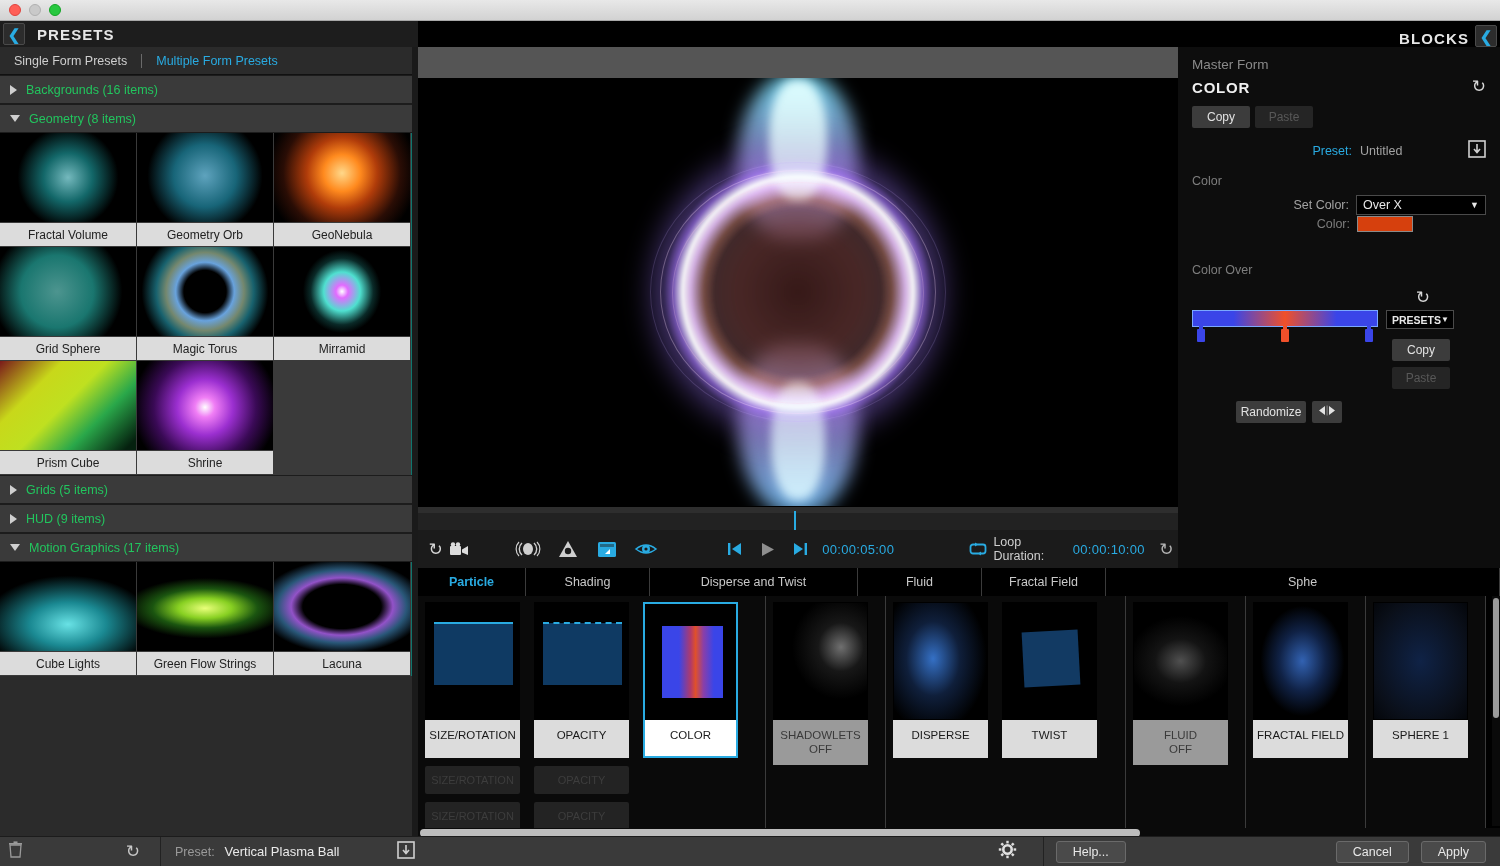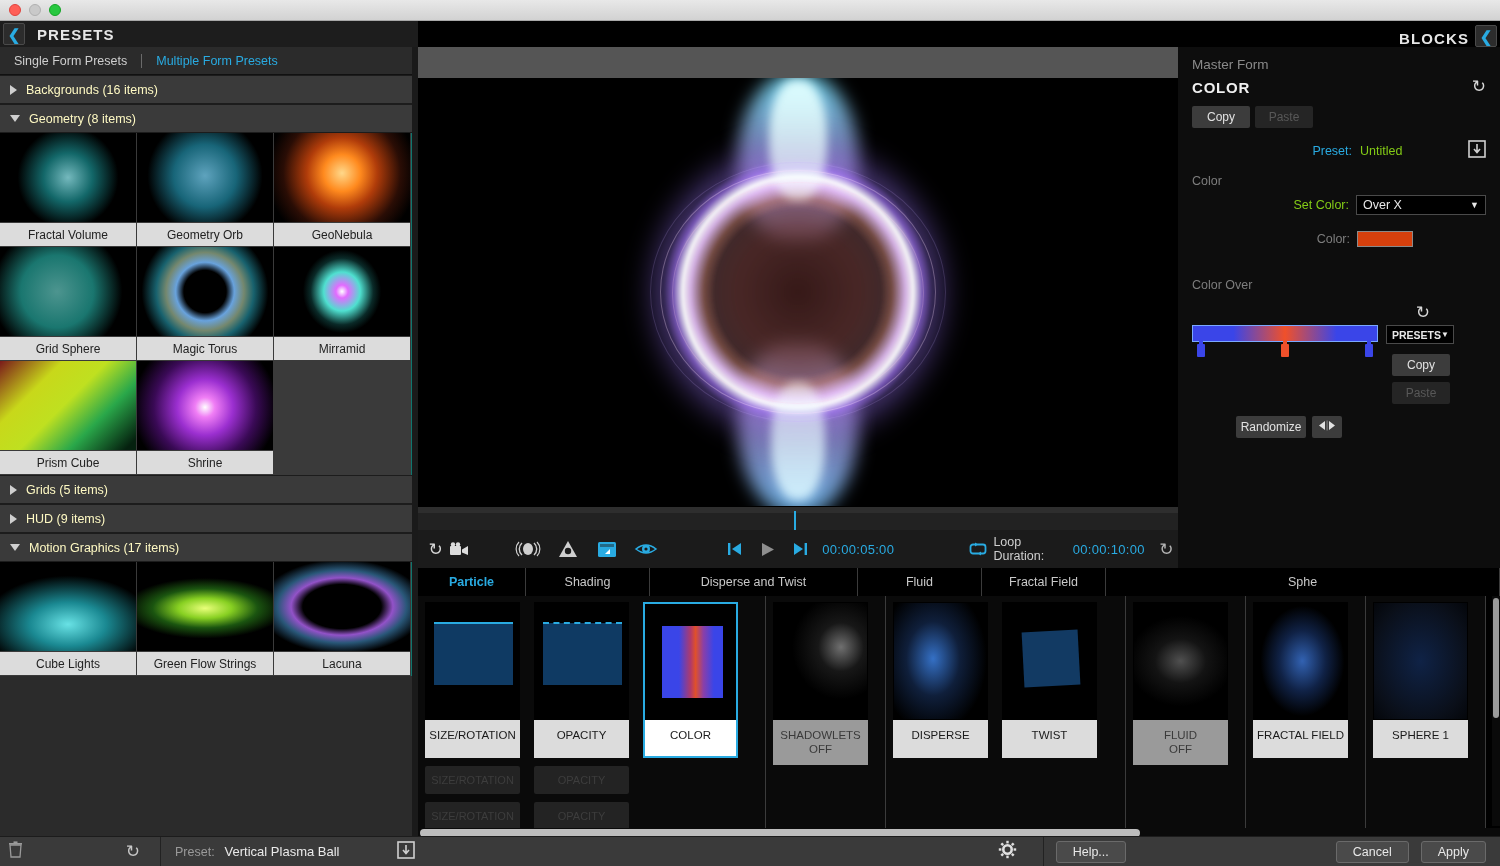--- a/index.html
+++ b/index.html
@@ -37,21 +37,21 @@
   #presets { position:absolute; left:0; top:47px; width:412px; height:789px; background:#2b2b2b;
      overflow:hidden; }
   #preset-tabs { height:28px; background:#2b2b2b; display:flex; align-items:center;
      border-bottom:1px solid #111; }
   #preset-tabs .ptab { font-size:12.5px; color:#cfcfcf; padding:0 14px;text-align:right; }
   #preset-tabs .ptab.active { color:#29abe2; }
   #preset-tabs .divider { width:1px; height:14px; background:#6a6a6a; }
 
   .group-row { height:29px; background:#3a3a3a; border-top:1px solid #1c1c1c;
      border-bottom:1px solid #1c1c1c; display:flex; align-items:center; padding-left:10px;
-     font-size:12.5px; color:#fef9c3; }
+     font-size:12.5px; color:#22c55e; }
   .tri { width:0;height:0; margin-right:9px; }
   .tri.closed { border-left:7px solid #cfcfcf; border-top:5px solid transparent; border-bottom:5px solid transparent; }
   .tri.open { border-top:7px solid #cfcfcf; border-left:5px solid transparent; border-right:5px solid transparent; }
 
   .thumb-grid { display:flex; flex-wrap:wrap; background:#0f766e; }
   .thumb { width:137px; }
   .thumb .img { width:137px; height:90px; background:#000; position:relative; overflow:hidden;
      border-right:1px solid #3a3a3a; border-bottom:1px solid #3a3a3a; }
   .thumb .cap { height:24px; background:#dcdcdc; color:#222; font-size:12px;
      display:flex; align-items:center; justify-content:center;
@@ -147,21 +147,21 @@
   #inspector { position:absolute; left:1178px; top:47px; width:322px; height:521px; background:#0d0d0d;
      padding:10px 14px; }
   .insp-sub { color:#8a8a8a; font-size:13.5px; }
   .insp-title { color:#f0f0f0; font-size:15px; font-weight:bold; letter-spacing:.8px; margin-top:7px; }
   .btn { background:#3c3c3c; color:#e2e2e2; font-size:12px; border-radius:2px;
      padding:4px 0; text-align:center; }
   .btn.dis { background:#252525; color:#585858; }
   .row { display:flex; align-items:center; }
   .lbl-dim { color:#7d7d7d; font-size:12.5px; }
   .lbl-blue { color:#29abe2; font-size:12.5px; }
-  .lbl-wht { color:#84cc16; font-size:12.5px; }
+  .lbl-wht { color:#a3a3a3; font-size:12.5px; }
   .select { background:#000; border:1px solid #4a4a4a; color:#e8e8e8; font-size:12.5px;
      height:20px; display:flex; align-items:center; padding:0 6px; justify-content:space-between; }
   .swatch { width:56px; height:16px; border:1px solid #8a8a8a; }
   .gradbar { height:17px; border:1px solid #7aa8ff; }
   .stop { width:8px; height:13px; border-radius:1px; position:absolute; top:19px; }
   .stop:after { content:''; position:absolute; left:2px; top:-4px; width:4px; height:5px;
      background:inherit; }
   .revert { color:#d8d8d8; font-size:17px; }
 
   
@@ -496,21 +496,21 @@
       </div>
     </div>
     <div class="lbl-dim" style="margin-top:12px;">Color</div>
     <div class="row" style="margin-top:7px;justify-content:flex-end;">
       <div class="lbl-wht">Set Color:</div>
       <div class="select" style="width:130px;margin-left:7px;">
         <span>Over X</span>
         <span style="font-size:9px;">▼</span>
       </div>
     </div>
-    <div class="row" style="margin-top:16px;justify-content:flex-end;">
+    <div class="row" style="margin-top:1px;justify-content:flex-end;">
       <div class="lbl-dim">Color:</div>
       <div class="swatch" id="color-swatch" style="margin-left: 7px; margin-right: 73px; background: rgb(214, 64, 13);"></div>
     </div>
     <div class="lbl-dim" style="margin-top:31px;">Color Over</div>
     <div class="row" style="margin-top:10px;justify-content:flex-end;padding-right:56px;">
       <div class="revert">↻</div>
     </div>
     <div class="row" style="margin-top:2px;align-items:flex-start;">
       <div style="position:relative;width:186px;">
         <div class="gradbar" id="gradbar" style="background: linear-gradient(90deg, rgb(58, 69, 232) 0%, rgb(58, 69, 232) 22%, rgb(240, 80, 42) 50%, rgb(58, 69, 232) 78%, rgb(58, 69, 232) 100%);"></div>

